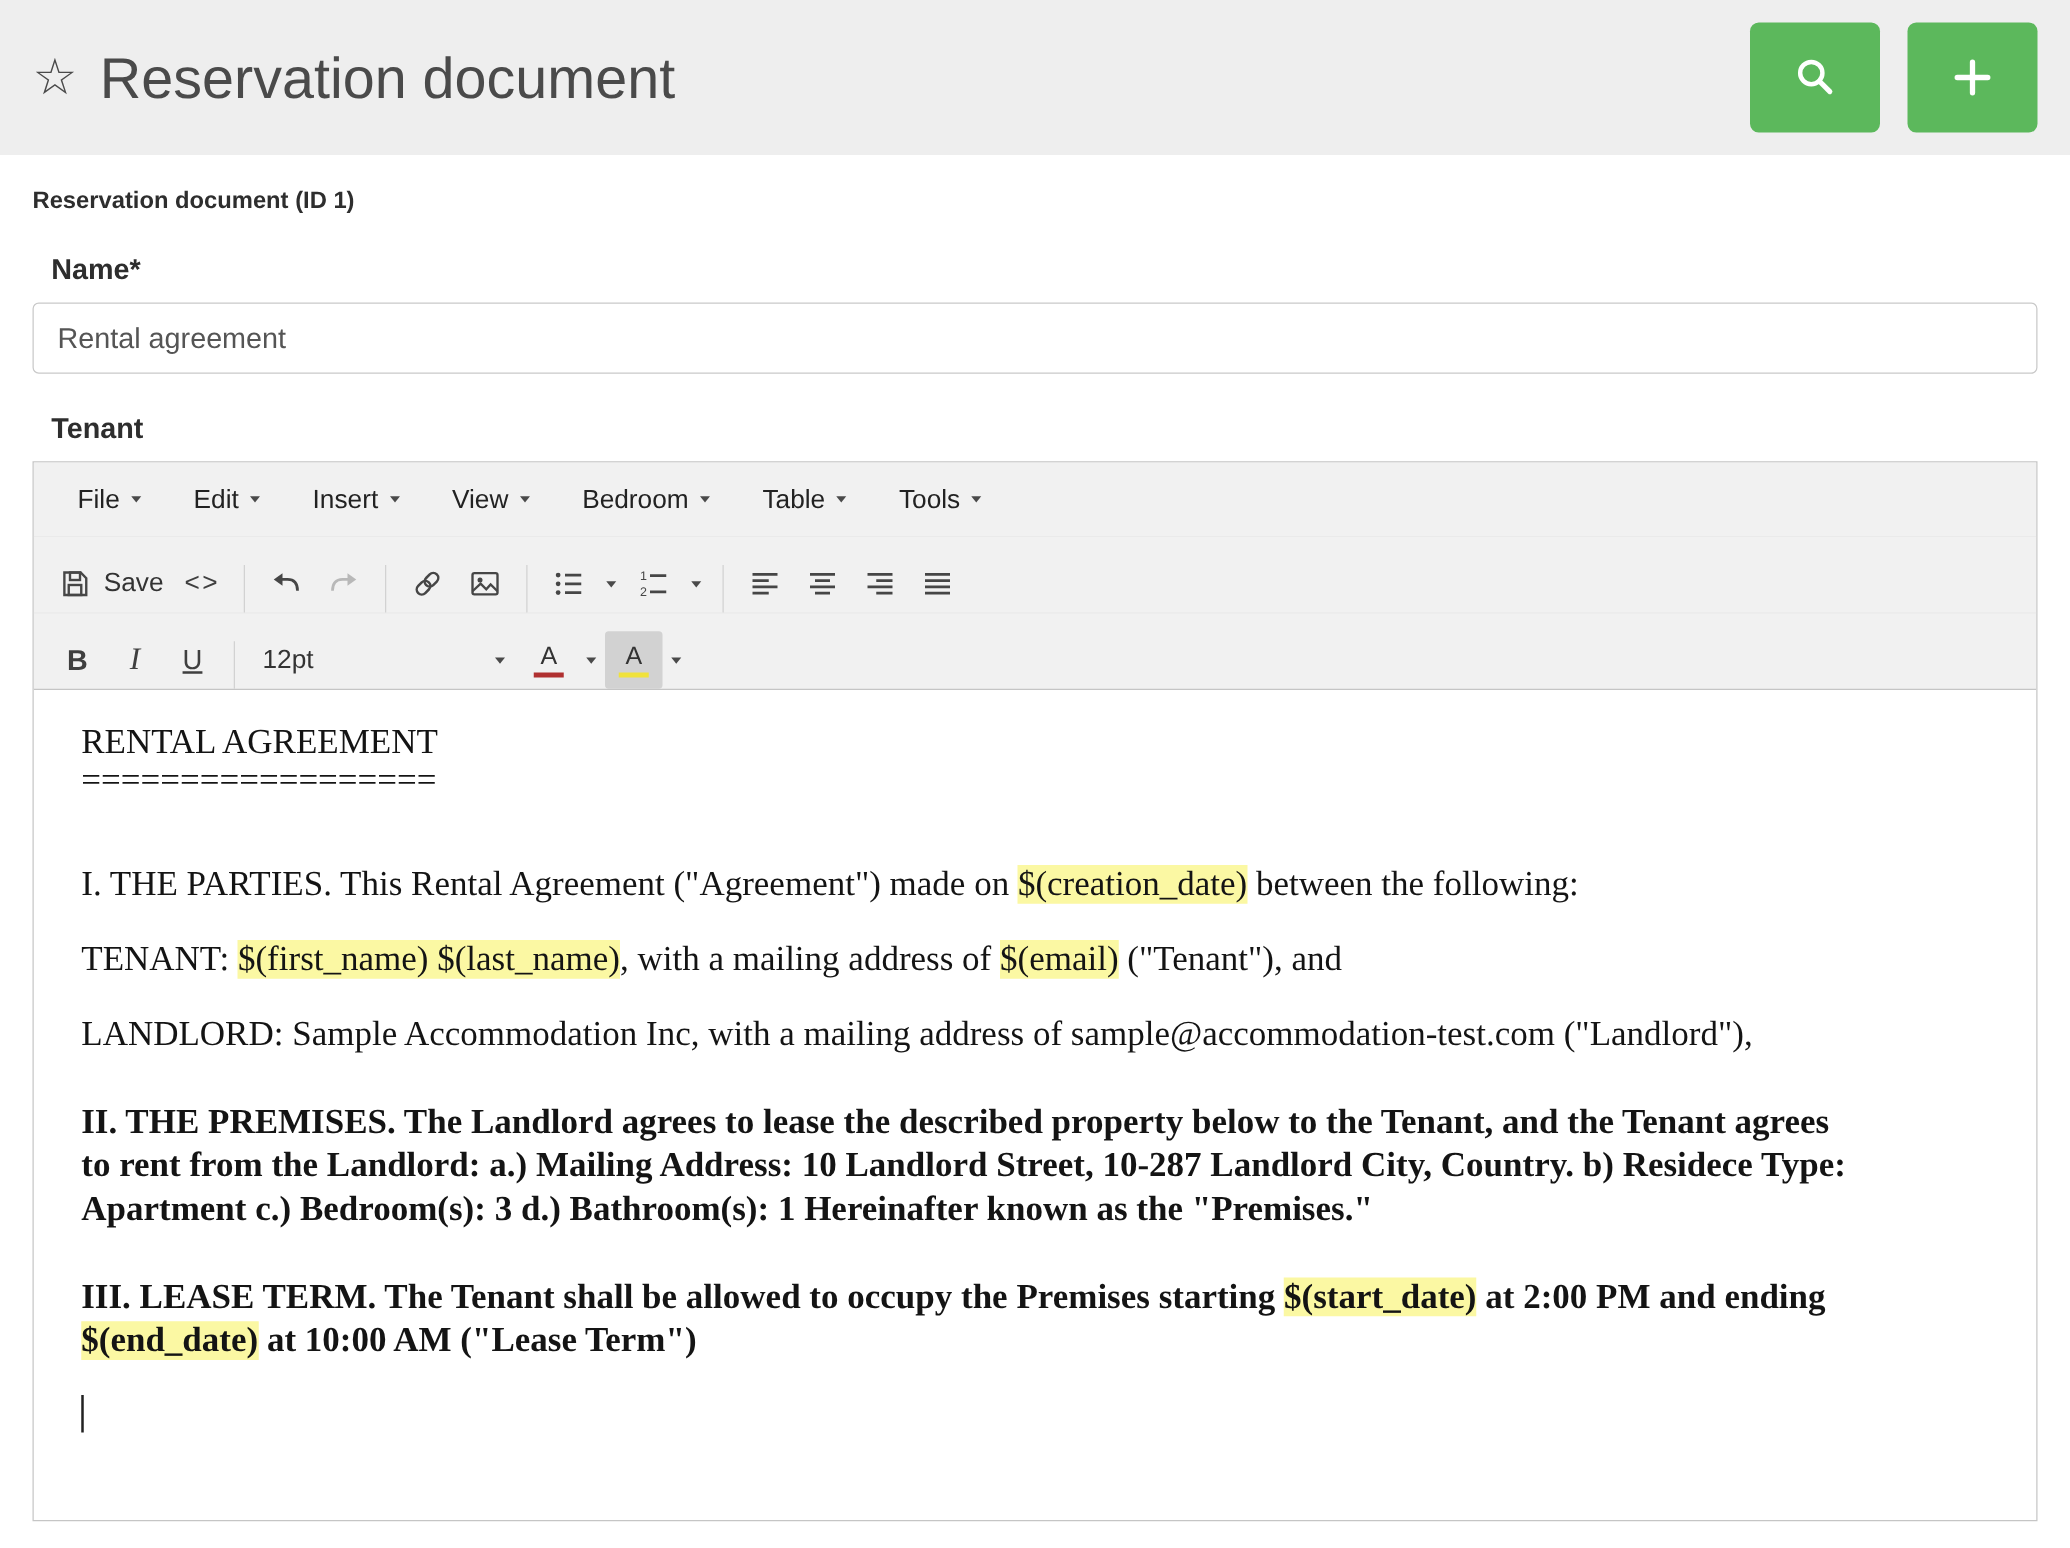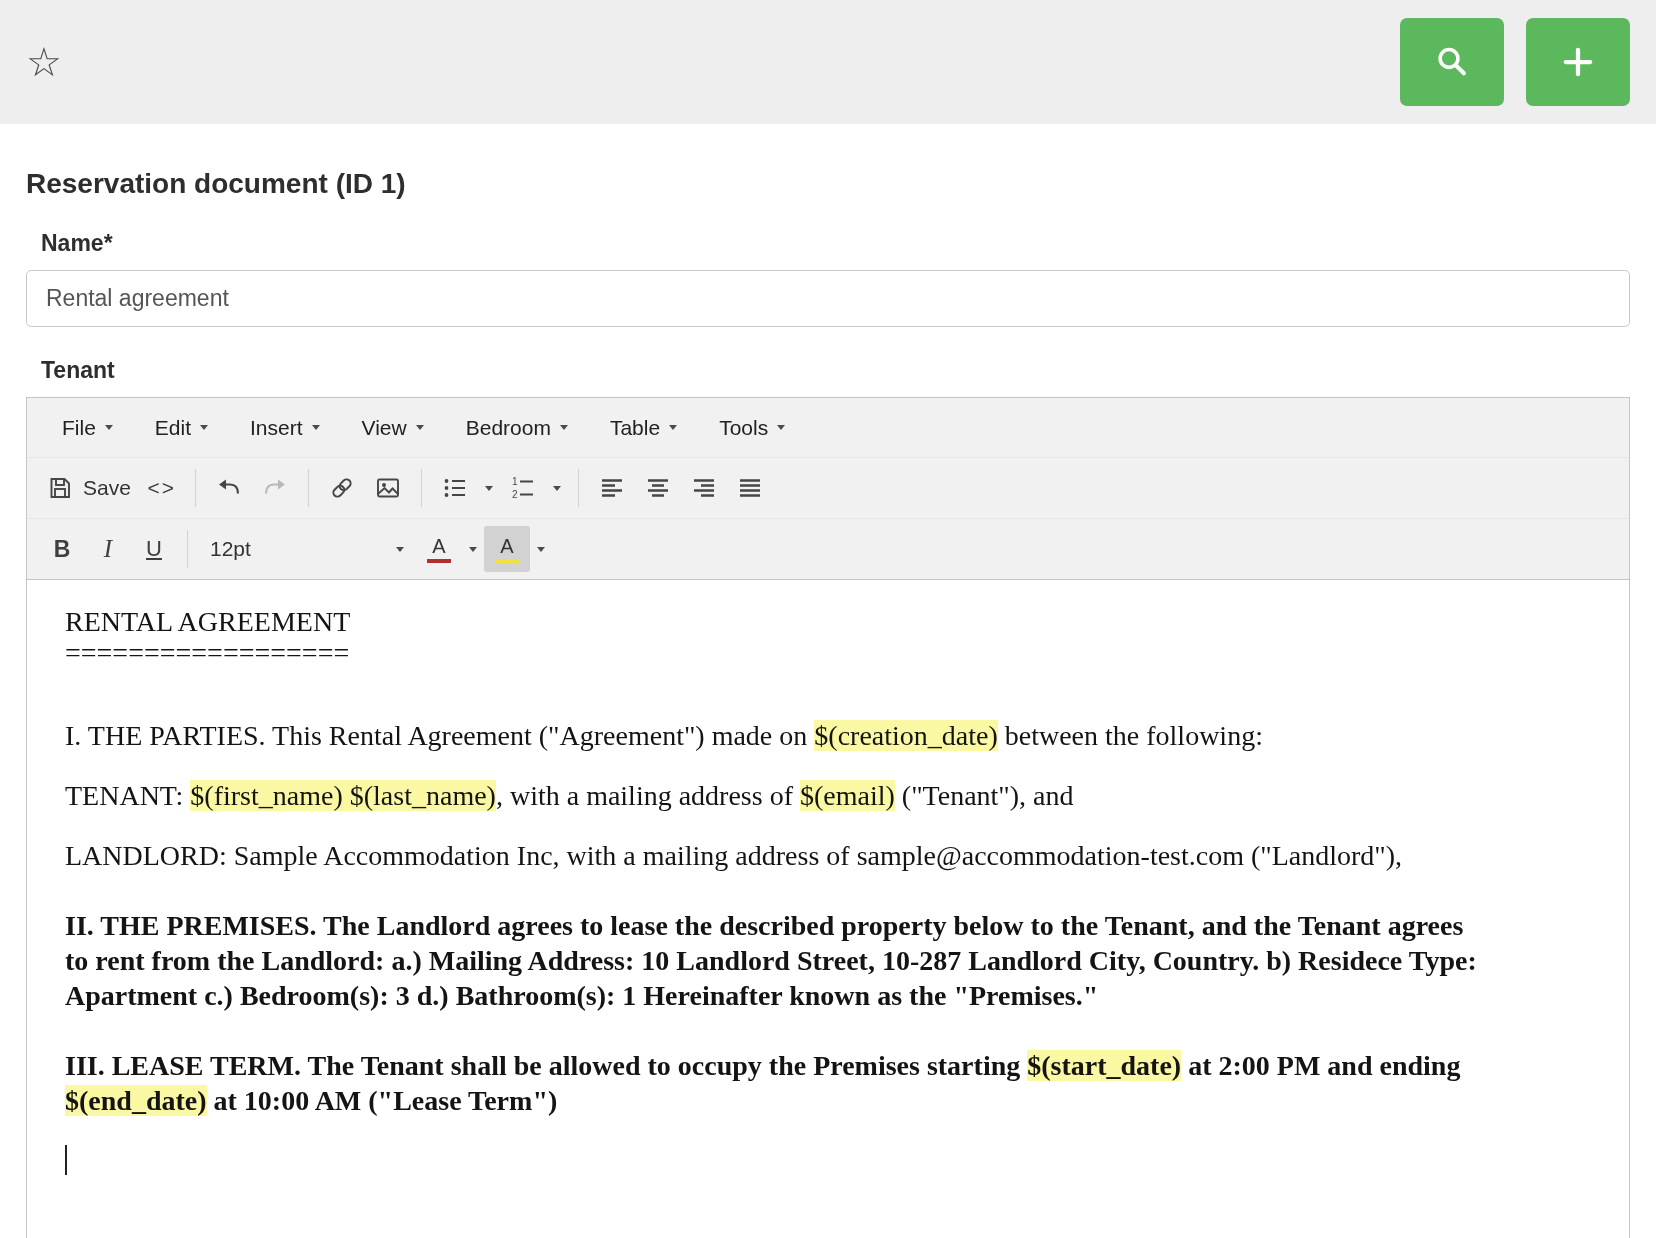--- a/index.html
+++ b/index.html
@@ -35,21 +35,21 @@
   .hbtn {
     width: 104px; height: 88px;
     background: var(--accent, #5cb85c);
     border: none; border-radius: 7px;
     display: flex; align-items: center; justify-content: center;
     cursor: pointer;
   }
 
   
   .main { padding: 0 26px; }
-  .record-title { margin-top: 44px; font-size: 28px; font-weight: 700; color: #2e2e2e; }
+  .record-title { margin-top: 26px; font-size: 19px; font-weight: 700; color: #2e2e2e; }
   .field-label { margin-top: 30px; font-size: 23px; font-weight: 700; color: #2e2e2e; margin-left: 15px; }
   .text-input {
     margin-top: 13px;
     width: 100%; height: 57px;
     border: 1px solid #c9c9c9; border-radius: 5px;
     font-size: 23px; color: #555;
     padding: 0 19px;
     font-family: "Liberation Sans", sans-serif;
     background: #fff;
   }
@@ -75,21 +75,21 @@
     cursor: pointer; border-radius: 3px;
   }
   .caret-tri {
     width: 0; height: 0; display: inline-block;
     border-left: 4.5px solid transparent;
     border-right: 4.5px solid transparent;
     border-top: 5.5px solid #4a4a4a;
   }
   .toolbar {
     background: #f1f1f1; height: 61px;
-    display: flex; align-items: center;
+    display: flex; align-items: flex-end;
     padding: 0 12px;
   }
   .toolbar.row1 { border-bottom: 1px solid #e7e7e7; }
   .toolbar.row2 { border-bottom: 1px solid #c5c5c5; }
   .tbtn {
     min-width: 46px; height: 46px;
     display: flex; align-items: center; justify-content: center;
     color: #3f3f3f; cursor: pointer; border-radius: 3px;
     gap: 10px; padding: 0 8px;
     background: transparent; border: none;
@@ -141,20 +141,21 @@
     display: inline-block; width: 2px; height: 30px;
     background: #222; vertical-align: -5px;
   }
   svg { display: block; }
 </style>
 </head>
 <body>
 
 <div class="header">
   <span class="star">☆</span>
+  <h1 class="page-title">Reservation document</h1>
   <div class="header-actions">
     <button class="hbtn">
       <span>
         <svg width="38" height="38" viewBox="0 0 32 32">
           <circle cx="13.5" cy="13" r="7.5" fill="none" stroke="#ffffff" stroke-width="3"></circle>
           <path d="M19 18.5 L26 25.5" stroke="#ffffff" stroke-width="3.4" stroke-linecap="round"></path>
         </svg>
       </span>
     </button>
     <button class="hbtn">

